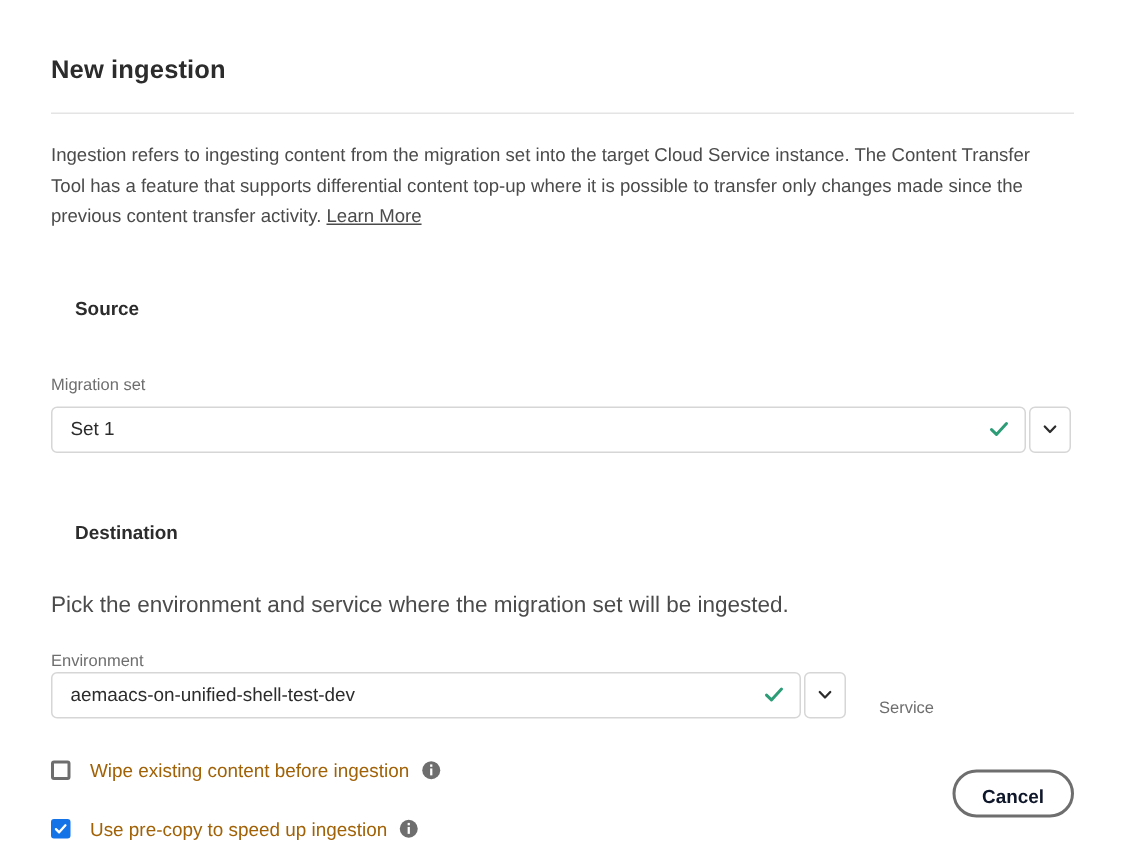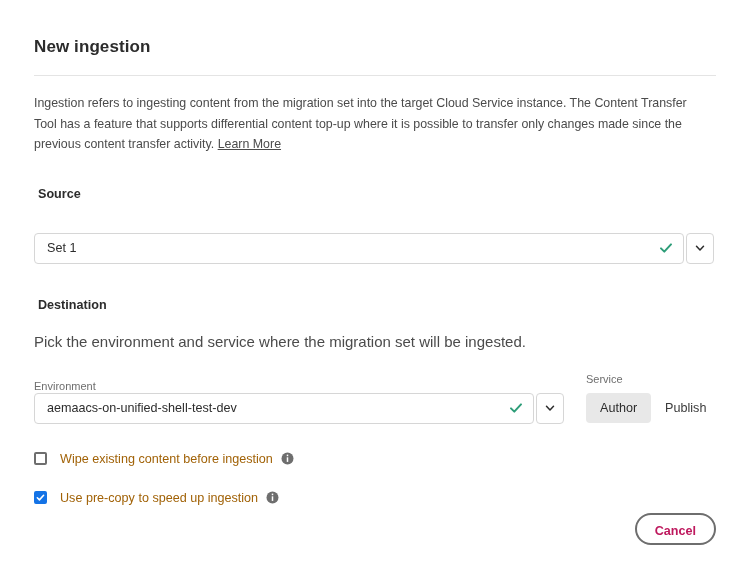--- a/index.html
+++ b/index.html
@@ -52,21 +52,21 @@
   .intro a {
     color: #4b4b4b;
     text-decoration: underline;
   }
 
   
   .section-heading {
     font-size: 12.6px;
     font-weight: bold;
     color: #2c2c2c;
-    margin: 4px;
+    margin: 16px;
   }
   .section-source { padding-top: 28px; }
   .section-destination { padding-top: 30px; }
 
   .section-desc {
     font-size: 15px;
     line-height: 18px;
     color: #4b4b4b;
     margin: 0;
     padding-top: 17px;
@@ -216,41 +216,42 @@
     border-radius: 16px;
     height: 32px;
     padding: 0 18px;
     cursor: pointer;
     line-height: 32px;
     box-sizing: border-box;
   }
   .btn-cancel {
     background: #ffffff;
     border: 2px solid #6e6e6e;
-    color: #be185d;
+    color: #0f172a;
   }
   .btn-primary {
     background: #1473e6;
     border: 2px solid #1473e6;
     color: #ffffff;
   }
 </style>
 </head>
 <body>
 
 <div class="page">
 
   <h1 class="page-title">New ingestion</h1>
   <div class="divider"></div>
 
   <p class="intro"><span>Ingestion refers to ingesting content from the migration set into the target Cloud Service instance. The Content Transfer Tool has a feature that supports differential content top-up where it is possible to transfer only changes made since the previous content transfer activity. </span><a href="#">Learn More</a></p>
 
   <h2 class="section-heading section-source">Source</h2>
 
   <div class="source-field">
+    <p class="field-label">Migration set</p>
     <div class="combobox" id="migration-set-combo">
       <div class="combo-input" title="Select a migration set">
         <span class="combo-value">Set 1</span>
         <span class="check-icon">
           <svg width="14" height="14" viewBox="0 0 14 14" aria-hidden="true">
               <path d="M2 7.4 L5.3 10.6 L12 3.4" fill="none" stroke="currentColor" stroke-width="2" stroke-linecap="round" stroke-linejoin="round"></path>
             </svg>
         </span>
       </div>
       <div class="combo-arrow">
@@ -280,24 +281,20 @@
         <div class="combo-arrow">
           <svg width="12" height="12" viewBox="0 0 12 12" aria-hidden="true">
               <path d="M2.5 4.3 L6 8 L9.5 4.3" fill="none" stroke="currentColor" stroke-width="1.5" stroke-linecap="round" stroke-linejoin="round"></path>
             </svg>
         </div>
       </div>
     </div>
 
     <div class="service-group">
       <p class="field-label">Service</p>
-      <div class="service-buttons">
-        <button class="service-btn selected">Author</button>
-        <button class="service-btn">Publish</button>
-      </div>
     </div>
 
   </div>
 
   <div class="checkbox-list">
 
     <div class="checkbox-row">
       <span class="cbox"></span>
       <span class="cbox-label">Wipe existing content before ingestion</span>
       <span class="info-icon">

